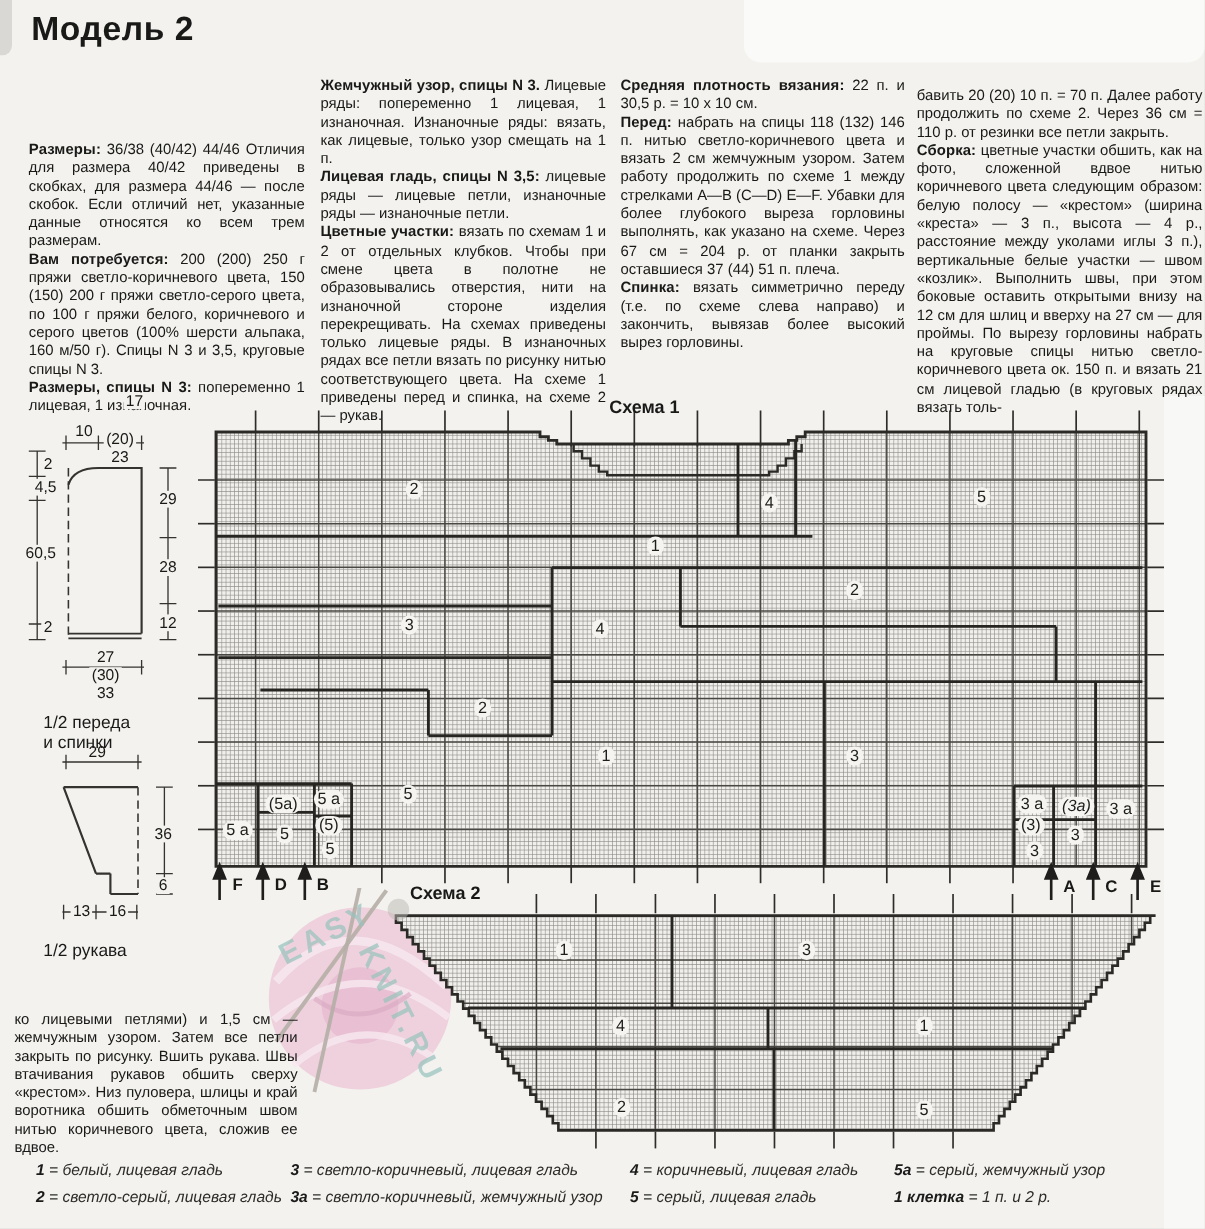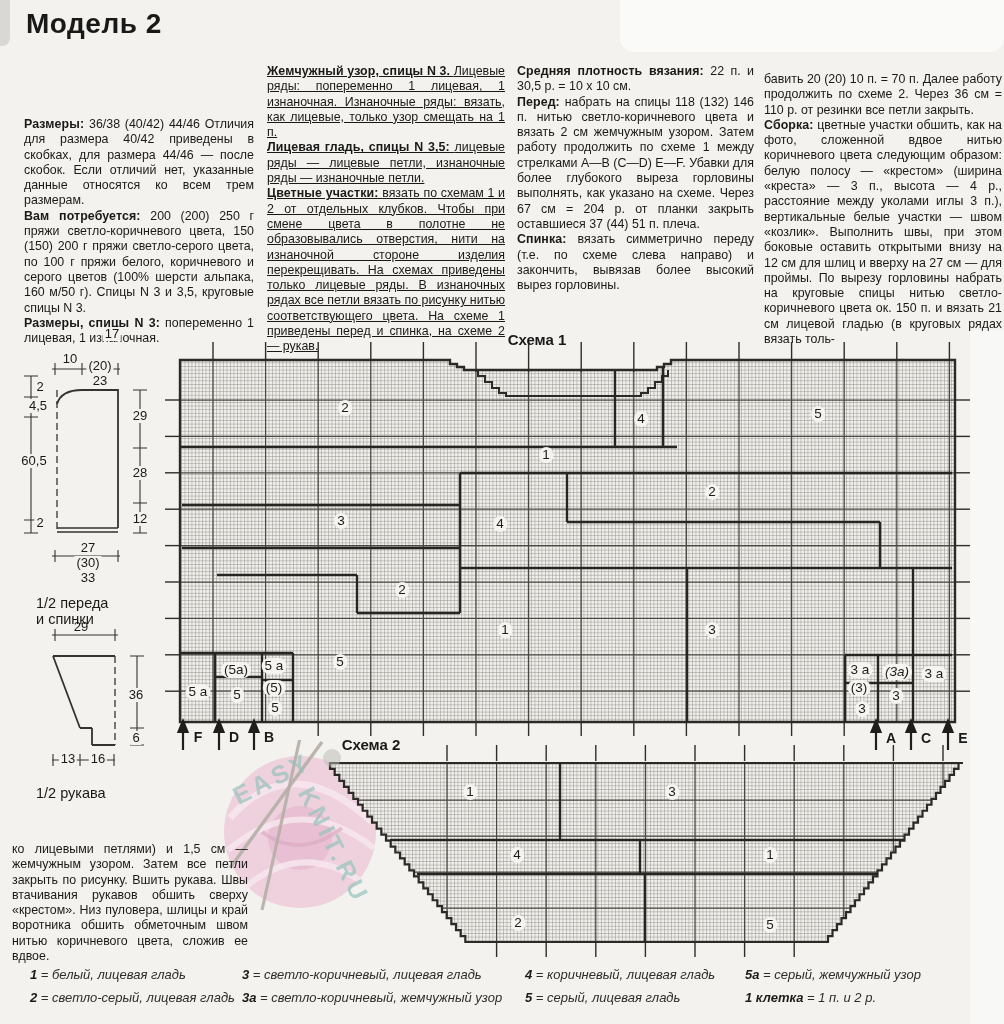--- a/index.html
+++ b/index.html
@@ -7,21 +7,21 @@
         font-family:"Liberation Sans",sans-serif;color:#191917;}
   .abs{position:absolute;}
   
   #title{left:26px;top:8px;font-size:28px;font-weight:bold;letter-spacing:.5px;}
   #subtitle{left:26px;top:46px;font-size:19px;font-weight:600;line-height:23px;white-space:pre-line;}
   
   .textcol{position:absolute;font-size:12.4px;line-height:15.3px;text-align:justify;}
   .textcol p{margin:0;}
   .textcol b{letter-spacing:.1px;}
   #col1{left:24px;top:117px;width:230px;}
-  #col2{left:267px;top:64px;width:238px;text-decoration:underline;}
+  #col2{left:267px;top:64px;width:238px;}
   #col3{left:517px;top:64px;width:237px;}
   #col4{left:764px;top:72px;width:238px;}
   #bottomtext{left:12px;top:842px;width:236px;z-index:3;}
   
   #paper-top-right{left:620px;top:0;width:384px;height:52px;background:#fafaf8;border-radius:0 0 14px 14px;z-index:0;}
   #paper-right{left:970px;top:330px;width:34px;height:694px;background:#f8f8f6;z-index:0;}
   #corner-shadow{left:0;top:0;width:10px;height:46px;background:#c9c7c3;opacity:.6;border-radius:0 0 8px 0;z-index:0;}
   
   #diagrams{left:0;top:330px;width:185px;height:480px;z-index:2;}
   #schema1{left:160px;top:330px;width:844px;height:430px;z-index:2;}

